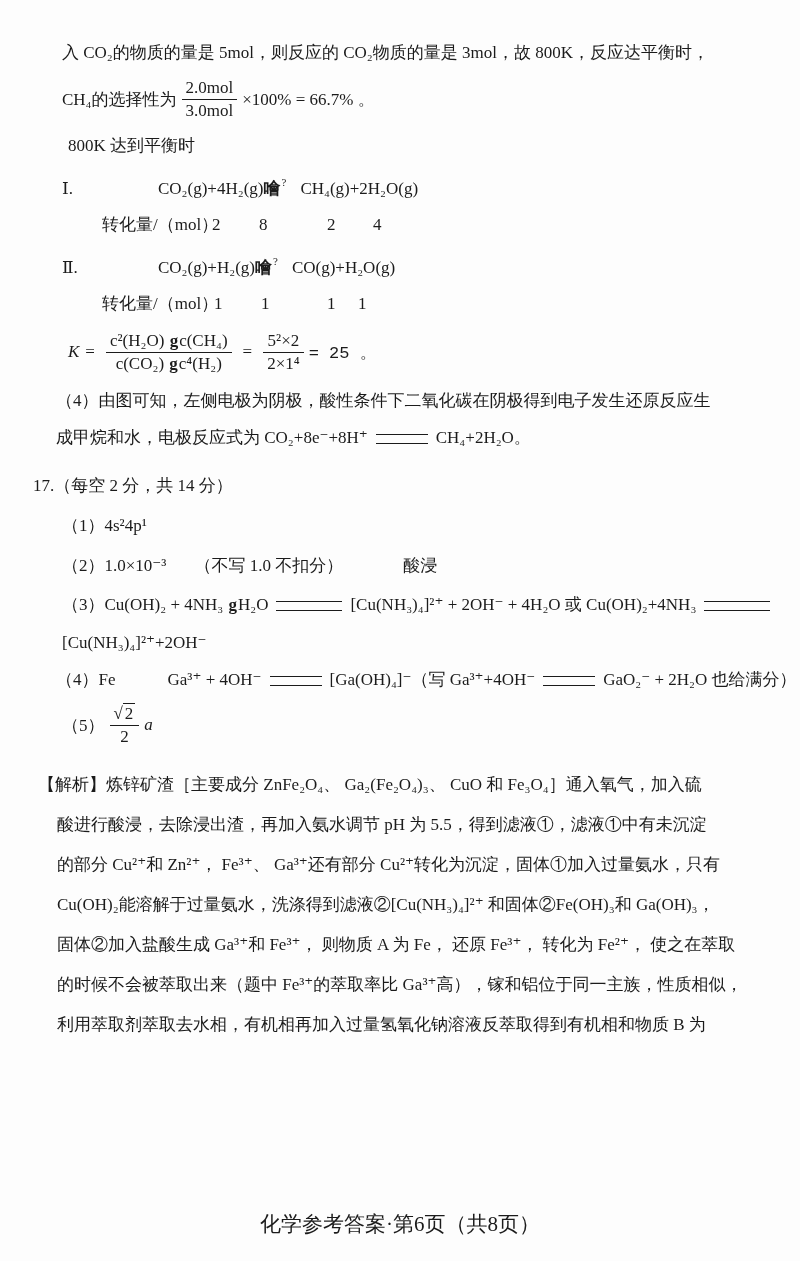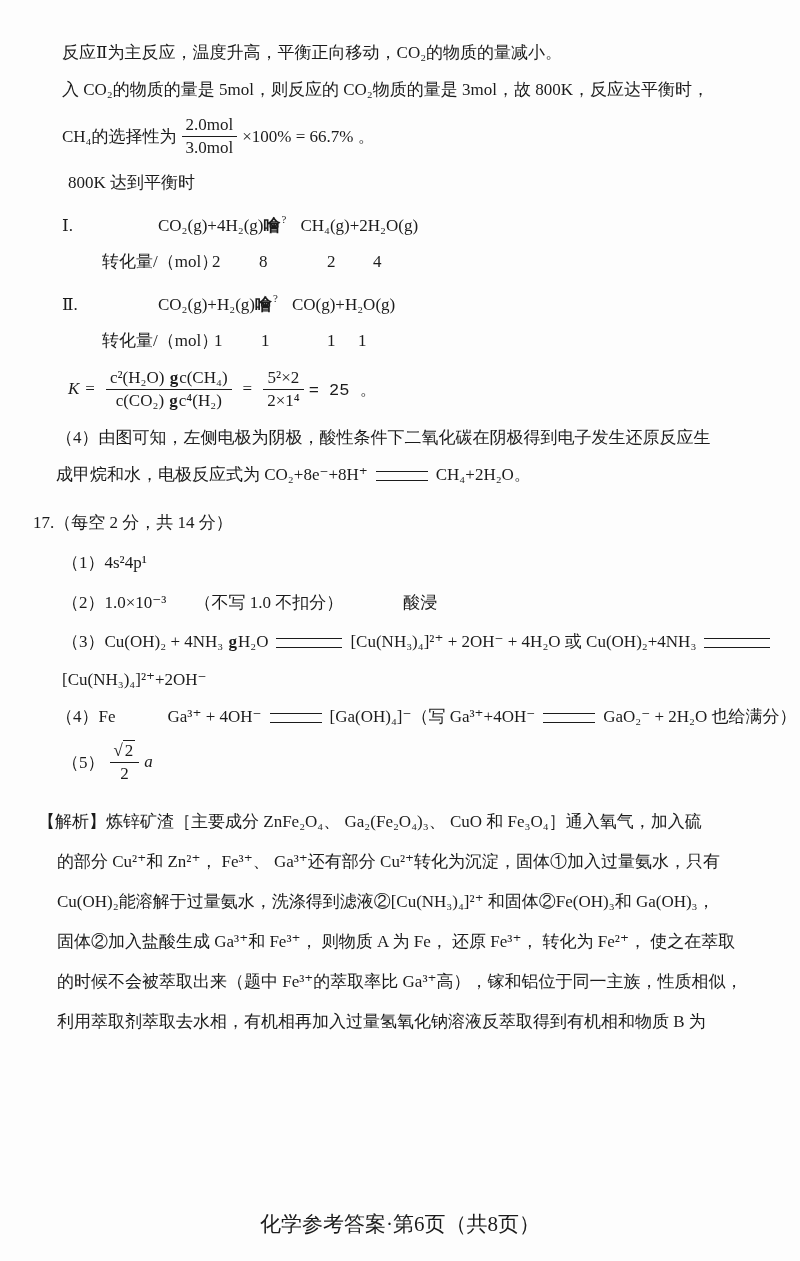--- a/index.html
+++ b/index.html
@@ -36,21 +36,20 @@
   .convrow .cv{position:absolute;top:0;}
   .radarg{border-top:1.3px solid #1b1b1b;padding:0 2px;}
   .footer{position:absolute;left:0;right:0;bottom:23px;text-align:center;font-size:21px;color:#1b1b1b;}
 </style>
 </head>
 <body>
 
 <div class="page">
   <div class="content">
 
-    <div class="ln">反应Ⅱ为主反应，温度升高，平衡正向移动，CO₂的物质的量减小。</div>
     <div class="ln">入 CO₂的物质的量是 5mol，则反应的 CO₂物质的量是 3mol，故 800K，反应达平衡时，</div>
 
     <div class="flexln">
       <span>CH₄的选择性为</span>
       <span class="frac">
         <span class="fn">2.0mol</span>
         <span class="fd">3.0mol</span>
       </span>
       <span>×100% = 66.7% 。</span>
     </div>
@@ -120,20 +119,21 @@
         <span class="frac">
           <span class="fn"><span>√</span><span class="radarg">2</span></span>
           <span class="fd">2</span>
         </span>
         <span class="it">a</span>
       </div>
     </div>
 
     <div class="jxblock">
       <div class="jx hangjx">【解析】炼锌矿渣［主要成分 ZnFe₂O₄、 Ga₂(Fe₂O₄)₃、 CuO 和 Fe₃O₄］通入氧气，加入硫</div>
+      <div class="jx jxcont">酸进行酸浸，去除浸出渣，再加入氨水调节 pH 为 5.5，得到滤液①，滤液①中有未沉淀</div>
       <div class="jx jxcont">的部分 Cu²⁺和 Zn²⁺， Fe³⁺、 Ga³⁺还有部分 Cu²⁺转化为沉淀，固体①加入过量氨水，只有</div>
       <div class="jx jxcont">Cu(OH)₂能溶解于过量氨水，洗涤得到滤液②[Cu(NH₃)₄]²⁺ 和固体②Fe(OH)₃和 Ga(OH)₃，</div>
       <div class="jx jxcont">固体②加入盐酸生成 Ga³⁺和 Fe³⁺， 则物质 A 为 Fe， 还原 Fe³⁺， 转化为 Fe²⁺， 使之在萃取</div>
       <div class="jx jxcont">的时候不会被萃取出来（题中 Fe³⁺的萃取率比 Ga³⁺高），镓和铝位于同一主族，性质相似，</div>
       <div class="jx jxcont">利用萃取剂萃取去水相，有机相再加入过量氢氧化钠溶液反萃取得到有机相和物质 B 为</div>
     </div>
 
   </div>
 
   <div class="footer">化学参考答案·第6页（共8页）</div>

